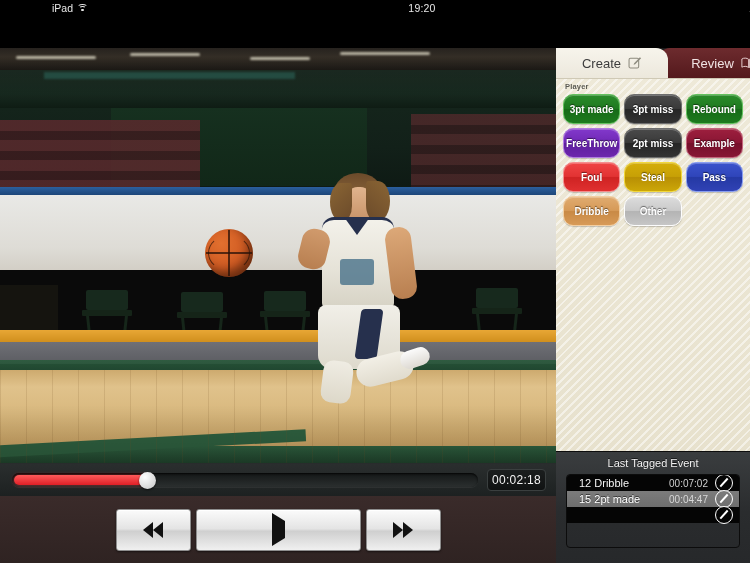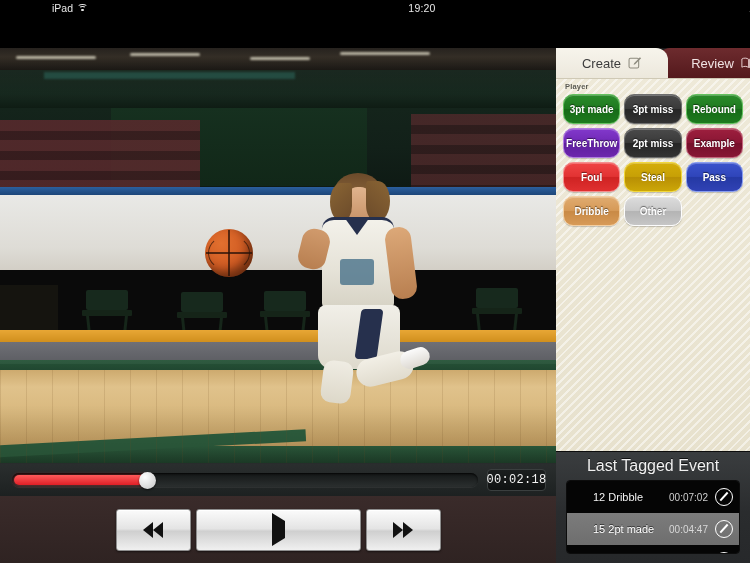--- a/index.html
+++ b/index.html
@@ -137,21 +137,21 @@
   .p-legr{ position:absolute; left:60px; top:182px; width:58px; height:28px; border-radius:14px;
     background:linear-gradient(to bottom,#f2efe6,#e0dbcd); transform:rotate(-14deg);}
   .p-shoe{ position:absolute; left:104px; top:176px; width:30px; height:18px; border-radius:9px;
     background:linear-gradient(to bottom,#fbfbfb,#ddd9d2); transform:rotate(-18deg);}
   .video-grain{ position:absolute; inset:0; pointer-events:none;
     background:linear-gradient(to bottom, rgba(0,0,0,.12) 0%, rgba(0,0,0,0) 14%, rgba(0,0,0,0) 86%, rgba(0,0,0,.18) 100%);}
 
   
   .scrub-bar { position:absolute; left:0; top:463px; width:556px; height:33px;
     background:linear-gradient(to bottom,#2a2e2e,#1d2121); border-top:1px solid rgba(255,255,255,.05);
-    display:flex; align-items:center;font-family:Liberation Mono, monospace; }
+    display:flex; align-items:center; }
   .scrub-track { position:relative; margin-left:12px; width:466px; height:14px; border-radius:7px;
     background:linear-gradient(to bottom,#141717,#2b2f2f);
     box-shadow:inset 0 1px 2px rgba(0,0,0,.8), 0 1px 0 rgba(255,255,255,.06); }
   .scrub-fill { position:absolute; left:2px; top:2px; bottom:2px; width:29%; border-radius:5px;
     background:linear-gradient(to bottom,#ff5a5a,#e01f26); box-shadow:0 0 4px rgba(255,40,40,.45);}
   .scrub-knob { position:absolute; left:29%; top:50%; width:17px; height:17px; margin-top:-8.5px; margin-left:-8.5px;
     border-radius:50%; background:radial-gradient(circle at 35% 30%,#fdfdfd,#c6c6c6);
     box-shadow:0 1px 2px rgba(0,0,0,.7); }
   .time-box { margin-left:9px; width:59px; height:22px; border-radius:4px;
     background:linear-gradient(to bottom,#1b1e1e,#101212); border:1px solid #3a3f3f;
@@ -201,24 +201,24 @@
   .c-gold  { border-color:#f2d83b; background:linear-gradient(to bottom,#d4ad08 0%,#c7a006 48%,#b88f04 52%,#cca708 100%); }
   .c-red   { border-color:#f58e8e; background:linear-gradient(to bottom,#ef4444 0%,#e23333 48%,#cf2323 52%,#e03030 100%); }
   .c-blue  { border-color:#8a9ff0; background:linear-gradient(to bottom,#3b53cc 0%,#2f45ba 48%,#2539a4 52%,#3042b5 100%); }
   .c-tan   { border-color:#f3cfa2; background:linear-gradient(to bottom,#e0ab6f 0%,#d69a58 48%,#c98a46 52%,#d79a57 100%); }
   .c-silver{ border-color:#fdfdfd; color:#fff;
              background:linear-gradient(to bottom,#dcdcdc 0%,#cacaca 48%,#b4b4b4 52%,#c6c6c6 100%); }
 
   .events { position:absolute; left:0; top:403px; width:194px; height:160px;
     background:linear-gradient(to bottom,#3a3d3f 0%,#2a2c2e 38%,#232527 100%);
     border-top:1px solid #0d0d0d; }
-  .events-title { text-align:center; color:#f0f0f0; font-size:16px; padding:5px 0 5px;
+  .events-title { text-align:center; color:#f0f0f0; font-size:11px; padding:5px 0 5px;
     text-shadow:0 -1px 0 rgba(0,0,0,.7); }
   .evt-list { margin:0 10px; border-radius:4px; overflow:hidden; height:74px; border:1px solid #0c0c0c;}
-  .evt { height:32px; display:flex; align-items:center; padding:0 6px 0 26px; position:relative;}
+  .evt { height:16px; display:flex; align-items:center; padding:0 6px 0 12px; position:relative;}
   .evt.dark { background:#050505; }
   .evt.grey { background:linear-gradient(to bottom,#7c7c7c,#6e6e6e); }
   .evt-label { color:#f4f4f4; font-size:11px; flex:1; text-shadow:0 -1px 0 rgba(0,0,0,.6);}
   .evt.grey .evt-label{ color:#fff; }
   .evt-time { color:#cfcfcf; font-size:10px; margin-right:7px; }
   .evt.grey .evt-time{ color:#d8d8d8; }
   .edit-ico { width:18px; height:18px; border-radius:50%; border:1.6px solid #fff; position:relative; flex:none;}
   .edit-ico:after{ content:""; position:absolute; left:50%; top:2px; width:1.8px; height:11px; margin-left:-.9px;
     background:#fff; transform:rotate(42deg); }
 </style>

